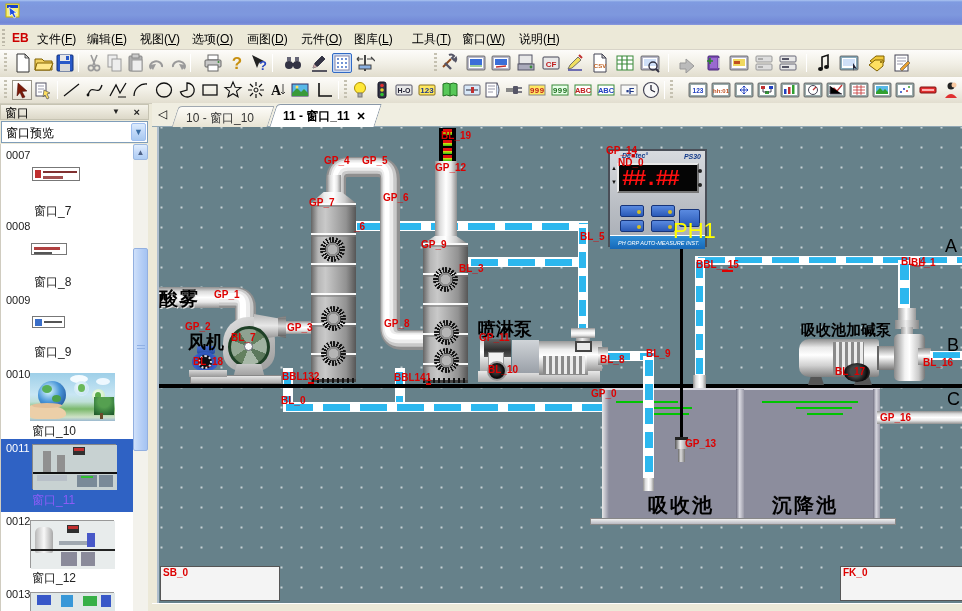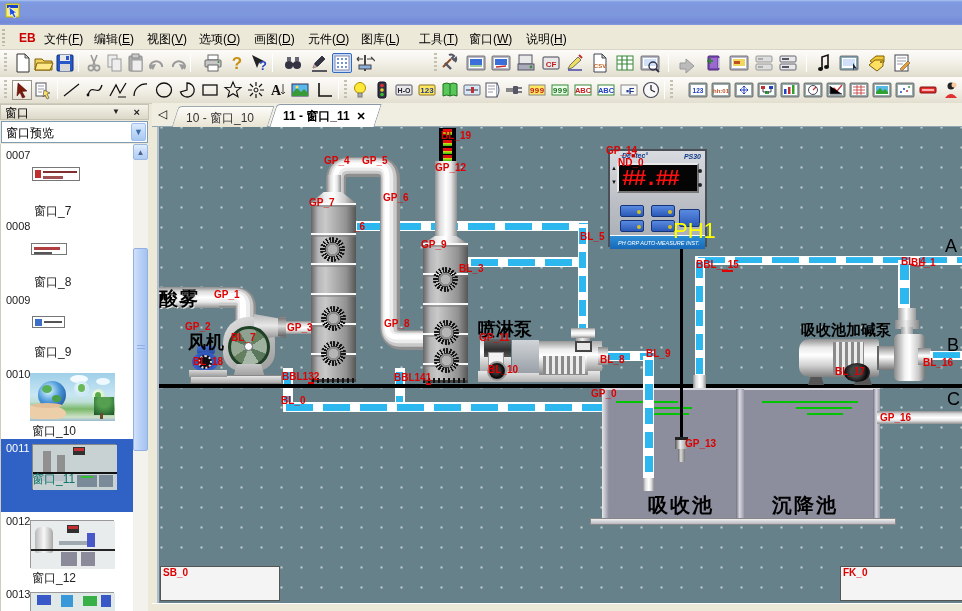--- a/index.html
+++ b/index.html
@@ -6,21 +6,21 @@
 html,body { width:962px; height:611px; overflow:hidden; }
 body { font-family:"Liberation Sans", sans-serif; position:relative; background:#ECE9D8; }
 .abs { position:absolute; }
 
 #title { left:0; top:0; width:962px; height:25px;
  background:linear-gradient(180deg,#acc5f1 0%,#7f9be1 8%,#7e97dd 30%,#7e98de 60%,#7287d6 92%,#8b9ade 100%); }
 #title .txt { left:24px; top:3px; color:#fff; font:bold 13px "Liberation Mono", monospace; letter-spacing:0.3px; }
 #ticon { left:5px; top:3px; width:17px; height:17px; }
 
 #menu { left:0; top:25px; width:962px; height:25px; background:#ECE9D8; border-bottom:1px solid #d8d4c8; font-size:12px; color:#000; }
-#menu span.m { position:absolute; top:6px;margin-left:7px; }
+#menu span.m { position:absolute; top:6px; }
 #menu .grip { left:2px; top:4px; width:3px; height:17px; background:repeating-linear-gradient(180deg,#bdb9a9 0 2px,transparent 2px 4px); }
 
 .tbar { left:0; width:962px; height:27px; background:linear-gradient(180deg,#fdfcfa 0%,#f2f0e7 50%,#e2decf 100%); }
 #tb1 { top:50px; border-bottom:1px solid #e0dccd; }
 #tb2 { top:77px; height:27px; border-bottom:1px solid #cfccbd; }
 .ic { position:absolute; top:3px; width:20px; height:20px; font-size:13px; text-align:center; line-height:20px; }
 .ic svg { position:absolute; left:0; top:0; }
 .tsep { position:absolute; top:4px; width:1px; height:18px; background:#c9c5b5; border-right:1px solid #fff; }
 .tgrip { position:absolute; top:3px; width:3px; height:20px; background:repeating-linear-gradient(180deg,#c5c1b1 0 2px,transparent 2px 4px); }
 
@@ -661,21 +661,21 @@
     <i class="abs" style="left:10px;top:6px;width:8px;height:22px;background:#909090"></i>
     <i class="abs" style="left:24px;top:10px;width:8px;height:18px;background:#909090"></i>
     <i class="abs" style="left:40px;top:2px;width:12px;height:8px;background:#303030"></i>
     <i class="abs" style="left:41px;top:3px;width:10px;height:3px;background:#c03030"></i>
     <i class="abs" style="left:0px;top:27px;width:84px;height:2px;background:#111"></i>
     <i class="abs" style="left:44px;top:30px;width:20px;height:12px;background:#7a8a98"></i>
     <i class="abs" style="left:66px;top:30px;width:14px;height:12px;background:#7a8a98"></i>
     <i class="abs" style="left:48px;top:31px;width:12px;height:2px;background:#30c030"></i>
     <i class="abs" style="left:4px;top:30px;width:30px;height:6px;background:#b8c0c8"></i>
   </div>
-  <span class="pname" style="left:31px;top:327px;color:#0f766e">窗口_11</span>
+  <span class="pname" style="left:31px;top:348px;color:#8b5cf6">窗口_11</span>
   <span class="pnum" style="top:371px">0012</span>
   <div class="pthumb" style="left:29px;top:376px;width:84px;height:48px;border:1px solid #999">
     <i class="abs" style="left:0;top:0;width:84px;height:48px;background:#e8ecec"></i>
     <i class="abs" style="left:4px;top:6px;width:18px;height:26px;background:linear-gradient(90deg,#b8b8b8,#f8f8f8 50%,#a8a8a8);border-radius:6px 6px 2px 2px"></i>
     <i class="abs" style="left:36px;top:4px;width:12px;height:8px;background:#303030"></i>
     <i class="abs" style="left:37px;top:5px;width:10px;height:3px;background:#c03030"></i>
     <i class="abs" style="left:28px;top:20px;width:34px;height:4px;background:#a0a8b0"></i>
     <i class="abs" style="left:0px;top:28px;width:84px;height:2px;background:#222"></i>
     <i class="abs" style="left:30px;top:31px;width:16px;height:14px;background:#8a8a9a"></i>
     <i class="abs" style="left:50px;top:31px;width:14px;height:14px;background:#8a8a9a"></i>

